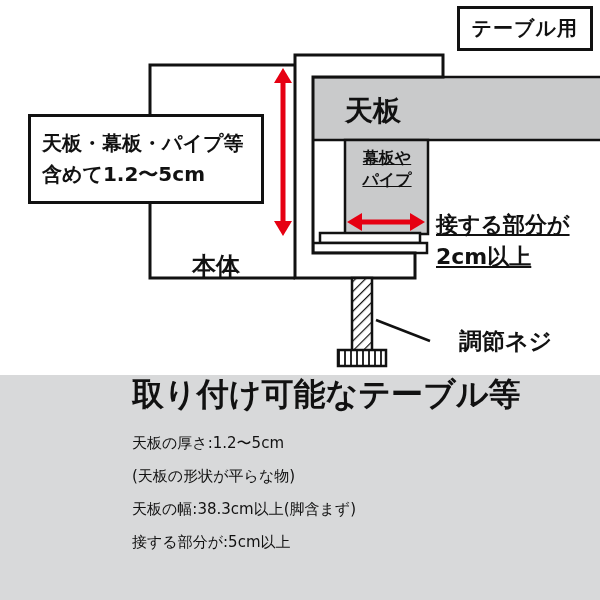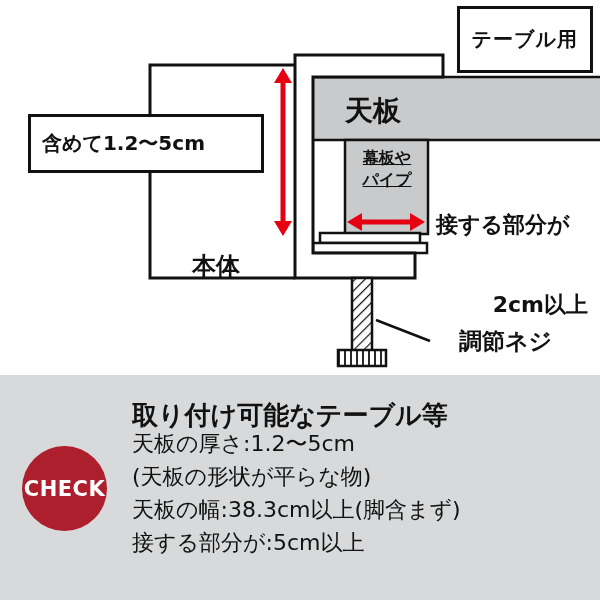--- a/index.html
+++ b/index.html
@@ -4,48 +4,48 @@
 <style>
   html,body{margin:0;padding:0;}
   .canvas{
     position:relative;width:600px;height:600px;background:#ffffff;overflow:hidden;
     font-family:"DejaVu Sans","Liberation Sans",sans-serif;color:#111;
   }
   .diagram-area{position:absolute;left:0;top:0;width:600px;height:375px;}
   .diagram-svg{position:absolute;left:0;top:0;}
   .badge{
     position:absolute;top:6px;right:7px;background:#fff;border:3px solid #111;
-    padding:17px 12px;font-size:20px;font-weight:bold;letter-spacing:1px;white-space:nowrap;
+    padding:6px 12px;font-size:20px;font-weight:bold;letter-spacing:1px;white-space:nowrap;
   }
   .range-box{
     position:absolute;left:28px;top:114px;width:236px;box-sizing:border-box;
     background:#fff;border:3px solid #111;padding:11px 11px;
     font-size:20px;font-weight:bold;line-height:1.55;
   }
   .range-box .line{display:block;white-space:nowrap;}
   .lbl{position:absolute;font-weight:bold;white-space:nowrap;}
   .lbl .line{display:block;}
   .lbl-tabletop{left:345px;top:92px;width:90px;text-align:left;font-size:28px;}
   .lbl-apron{left:347px;top:147px;width:80px;text-align:center;font-size:16px;line-height:1.35;text-decoration:underline;}
   .lbl-body{left:192px;top:231px;font-size:24px;margin-top:19px;}
-  .lbl-contact{left:436px;top:209px;width:152px;text-align:left;font-size:22px;line-height:1.45;}
-  .lbl-contact .center{text-align:right;margin-top:48px;}
+  .lbl-contact{left:436px;top:209px;width:152px;text-align:left;font-size:22px;line-height:1.45;text-decoration:underline;}
+  .lbl-contact .center{text-align:left;}
   .lbl-screw{left:432px;top:326px;font-size:23px;margin-left:27px;}
   .check-section{
     position:absolute;left:0;top:375px;width:600px;height:225px;background:#d8d9da;
   }
   .check-badge{
     position:absolute;left:22px;top:446px;width:85px;height:85px;border-radius:50%;
     background:#ad1f2d;color:#fff;font-size:21px;font-weight:bold;letter-spacing:0.5px;
     display:flex;align-items:center;justify-content:center;
   }
   .check-title{
-    position:absolute;left:132px;top:398px;font-size:26px;font-weight:bold;white-space:nowrap;
+    position:absolute;left:132px;top:373px;font-size:32px;font-weight:bold;white-space:nowrap;
   }
-  .check-lines{position:absolute;left:132px;top:427px;font-size:22px;line-height:33px;}
+  .check-lines{position:absolute;left:132px;top:427px;font-size:15px;line-height:33px;}
   .check-line{white-space:nowrap;}
 </style>
 </head>
 <body>
 
 <div class="canvas">
 
   <div class="diagram-area">
 
     <svg class="diagram-svg" width="600" height="375" viewBox="0 0 600 375">
@@ -85,20 +85,21 @@
         <polygon points="283,68 274,83 292,83" fill="#e60012"></polygon>
         <polygon points="283,236 274,221 292,221" fill="#e60012"></polygon>
       </g>
 
       <line x1="376" y1="320" x2="430" y2="341" stroke="#111" stroke-width="2.5"></line>
     </svg>
 
     <div class="badge">テーブル用</div>
 
     <div class="range-box">
+      <span class="line">天板・幕板・パイプ等</span>
       <span class="line">含めて1.2〜5cm</span>
     </div>
 
     <div class="lbl lbl-tabletop">天板</div>
 
     <div class="lbl lbl-apron">
       <span class="line">幕板や</span>
       <span class="line">パイプ</span>
     </div>
 
@@ -107,21 +108,20 @@
     <div class="lbl lbl-contact">
       <span class="line">接する部分が</span>
       <span class="line center">2cm以上</span>
     </div>
 
     <div class="lbl lbl-screw">調節ネジ</div>
   </div>
 
   <div class="check-section"></div>
 
-  <div class="check-badge">CHECK</div>
 
   <div class="check-title">取り付け可能なテーブル等</div>
 
   <div class="check-lines">
     <div class="check-line">天板の厚さ:1.2〜5cm</div>
     <div class="check-line">(天板の形状が平らな物)</div>
     <div class="check-line">天板の幅:38.3cm以上(脚含まず)</div>
     <div class="check-line">接する部分が:5cm以上</div>
   </div>
 

